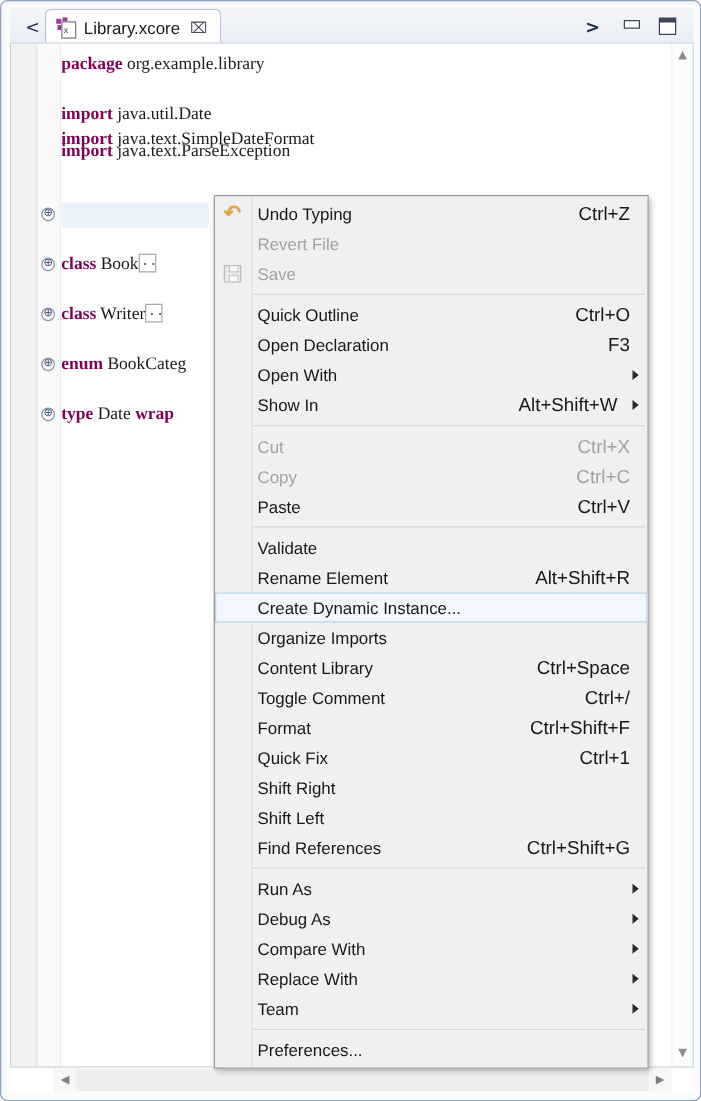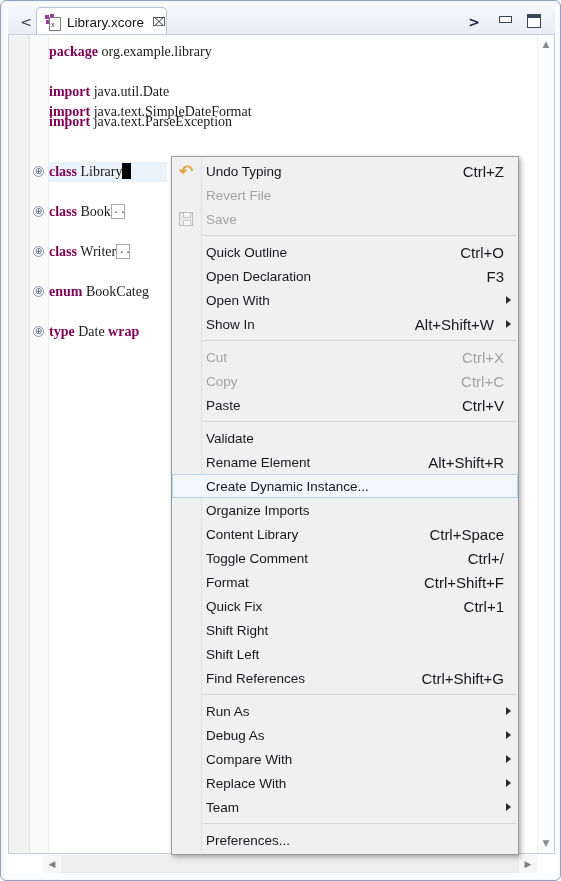--- a/index.html
+++ b/index.html
@@ -49,21 +49,21 @@
     color: #2b3a55;
     text-align: center;
     line-height: 20px;
     font-family: "DejaVu Sans", sans-serif;
   }
   #editor-tab {
     position: absolute;
     left: 28px; top: 1px;
     height: 29px;
     box-sizing: border-box;
-    padding: 0 0 0 8px;
+    padding: 0 10px 0 8px;
     background: #ffffff;
     border: 1px solid #b7c3d6;
     border-bottom: none;
     border-radius: 5px 5px 0 0;
     display: flex;
     align-items: center;
     gap: 6px;
     justify-content: flex-end;
   }
   .tab-icon {
@@ -435,21 +435,20 @@
           <div class="fold-marker" style="top: 291px; left: 3px;">⊕</div>
         </div>
       <div id="code-surface">
           <div class="code-line" style="top: 7px;"><span class="kw">package</span><span> org.example.library</span></div>
           <div class="code-line" style="top: 27px;"></div>
           <div class="code-line" style="top: 47px;"><span class="kw">import</span><span> java.util.Date</span></div>
           <div class="code-line" style="top: 67px;"><span class="kw">import</span><span> java.text.SimpleDateFormat</span></div>
           <div class="code-line" style="top: 77px;"><span class="kw">import</span><span> java.text.ParseException</span></div>
           <div class="code-line" style="top: 107px;"></div>
           <div class="line-highlight" style="top: 127px; width: 118px;"></div>
-          <div class="code-line" style="top: 127px;"><span class="kw">class</span><span> Library</span><span class="caret-block"></span></div>
           <div class="code-line" style="top: 147px;"></div>
           <div class="code-line" style="top: 167px;"><span class="kw">class</span><span> Book</span><span class="collapsed-box"></span></div>
           <div class="code-line" style="top: 187px;"></div>
           <div class="code-line" style="top: 207px;"><span class="kw">class</span><span> Writer</span><span class="collapsed-box"></span></div>
           <div class="code-line" style="top: 227px;"></div>
           <div class="code-line" style="top: 247px;"><span class="kw">enum</span><span> BookCateg</span></div>
           <div class="code-line" style="top: 267px;"></div>
           <div class="code-line" style="top: 287px;"><span class="kw">type</span><span> Date </span><span class="kw">wrap</span></div>
         </div>
 

